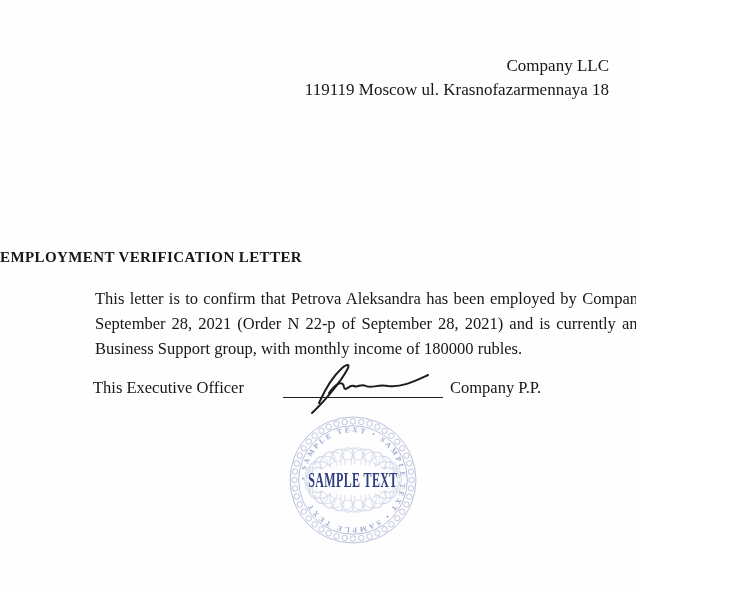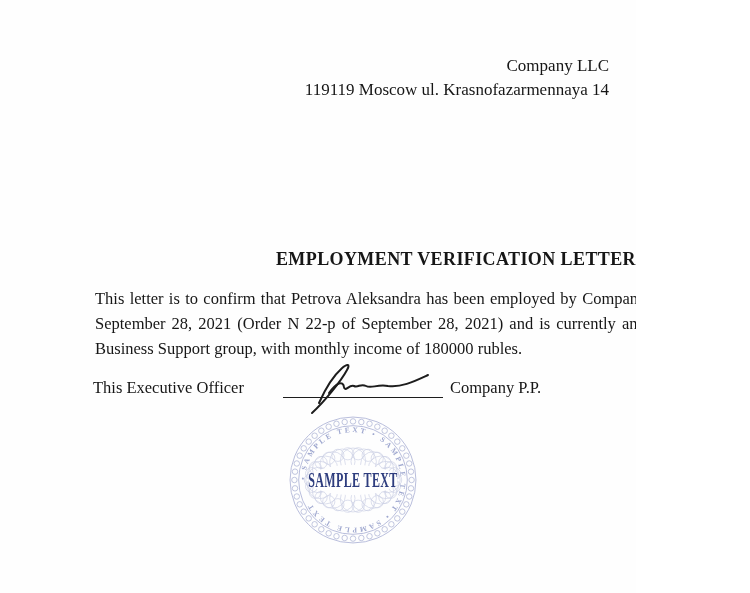--- a/index.html
+++ b/index.html
@@ -33,23 +33,23 @@
     right: 27px;
     text-align: right;
     font-size: 16.5px;
     line-height: 19px;
   }
   .letter-title {
     position: absolute;
     top: 249px;
     left: 0;
     width: 100%;
-    text-align: right;
+    text-align: left;
     font-weight: bold;
-    font-size: 18px;
+    font-size: 15px;
     letter-spacing: 0.4px;
   }
   .letter-body {
     position: absolute;
     top: 286px;
     left: 95px;
     width: 627px;
     font-size: 16.5px;
     line-height: 25px;
     text-align: justify;
@@ -107,21 +107,21 @@
     letter-spacing: 0.6px;
   }
 </style>
 </head>
 <body>
 
 <div class="page">
 
   <div class="letterhead">
     <div>Company LLC</div>
-    <div>119119 Moscow ul. Krasnofazarmennaya 14</div>
+    <div>119119 Moscow ul. Krasnofazarmennaya 18</div>
   </div>
 
 
   <div class="letter-title">EMPLOYMENT VERIFICATION LETTER</div>
 
   <div class="letter-body">This letter is to confirm that Petrova Aleksandra has been employed by Company LLC since September 28, 2021 (Order N 22-p of September 28, 2021) and is currently an Engineer in Business Support group, with monthly income of 180000 rubles.</div>
 
   <div class="signature-row">
     <span class="signature-role">This Executive Officer</span>
     <span class="signature-line"></span>

